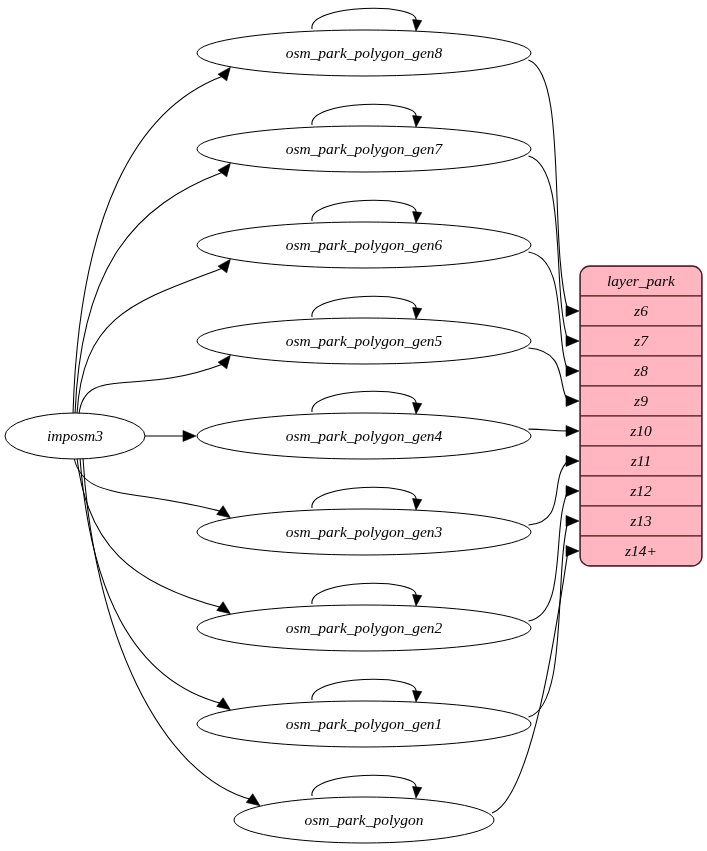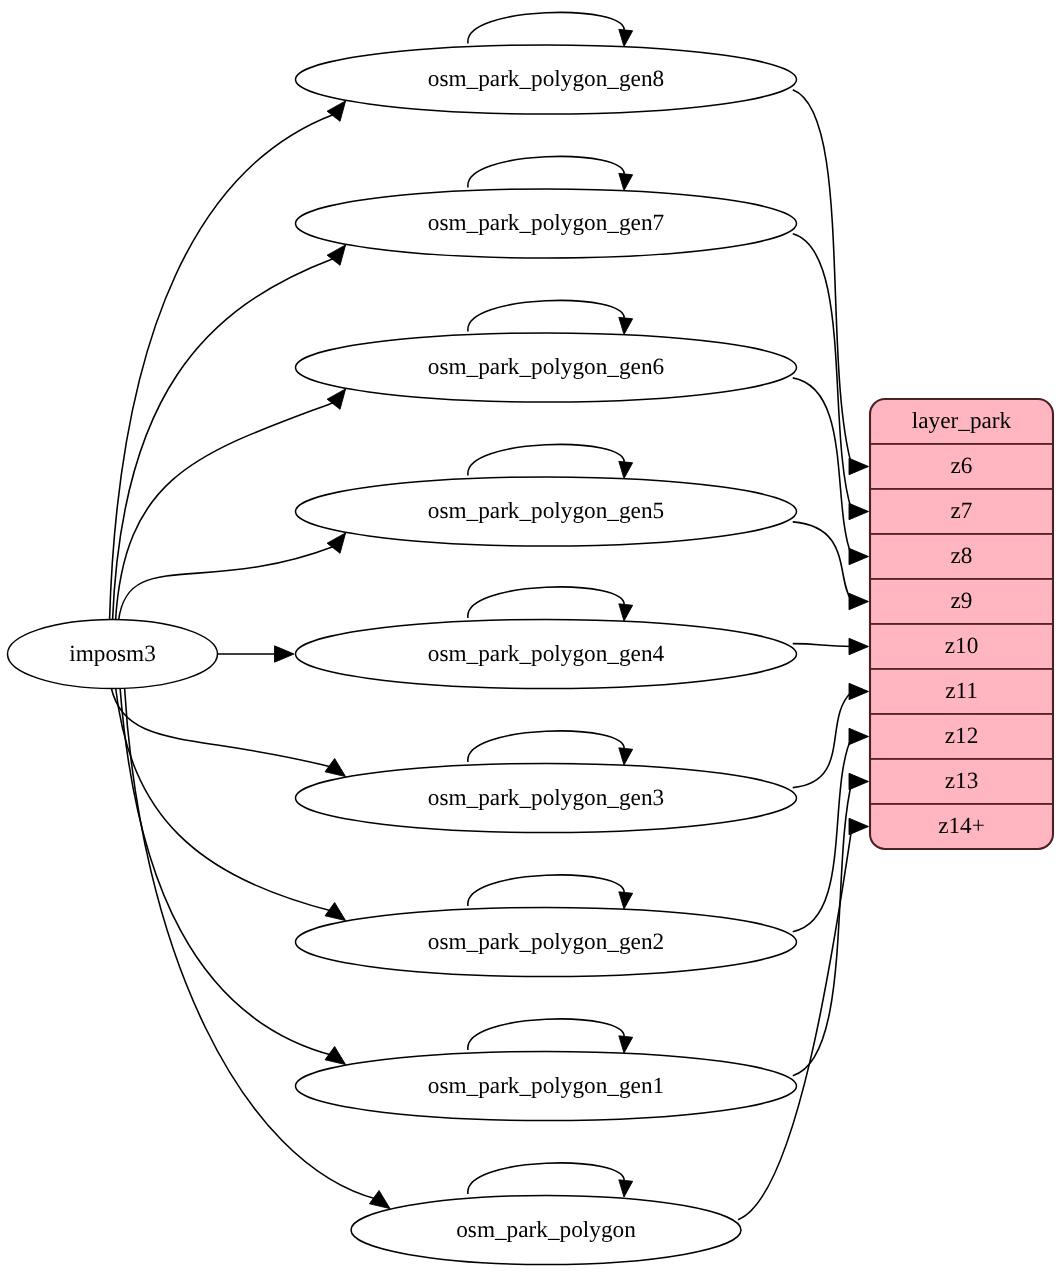--- a/index.html
+++ b/index.html
@@ -11,20 +11,21 @@
     width: 707px;
     height: 851px;
     overflow: hidden;
     font-family: "Liberation Serif", "DejaVu Serif", serif;
   }
   #graph-root {
     position: relative;
     width: 707px;
     height: 792px;
     background: #ffffff;
+    font-style: italic;
   }
   svg#graph-svg {
     display: block;
     width: 707px;
     height: 851px;
   }
   .node-ellipse {
     fill: #ffffff;
     stroke: #000000;
     stroke-width: 1;

